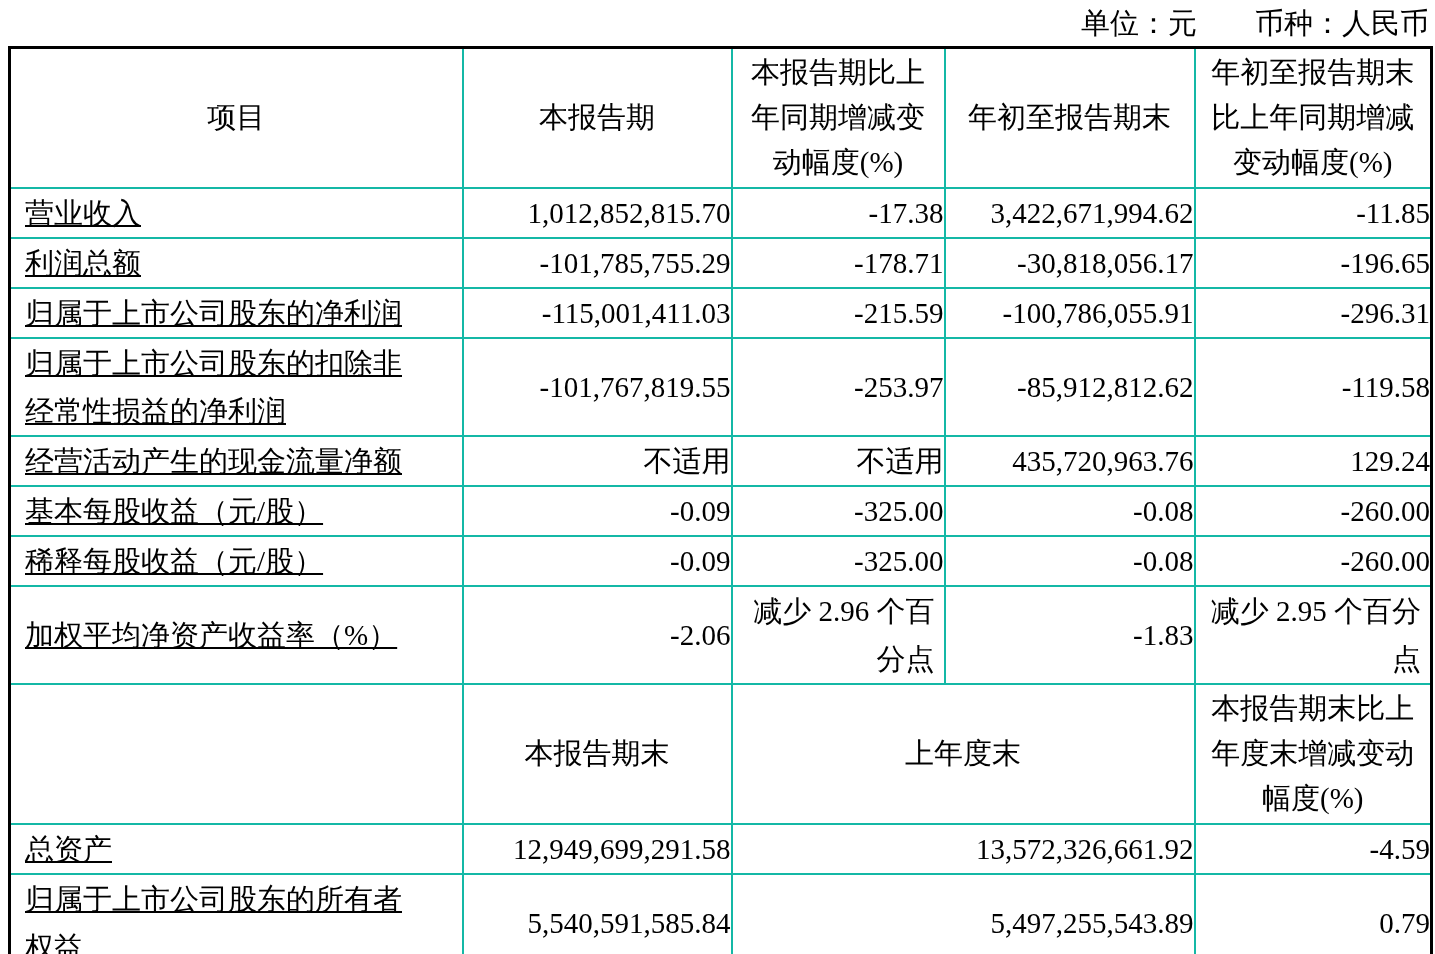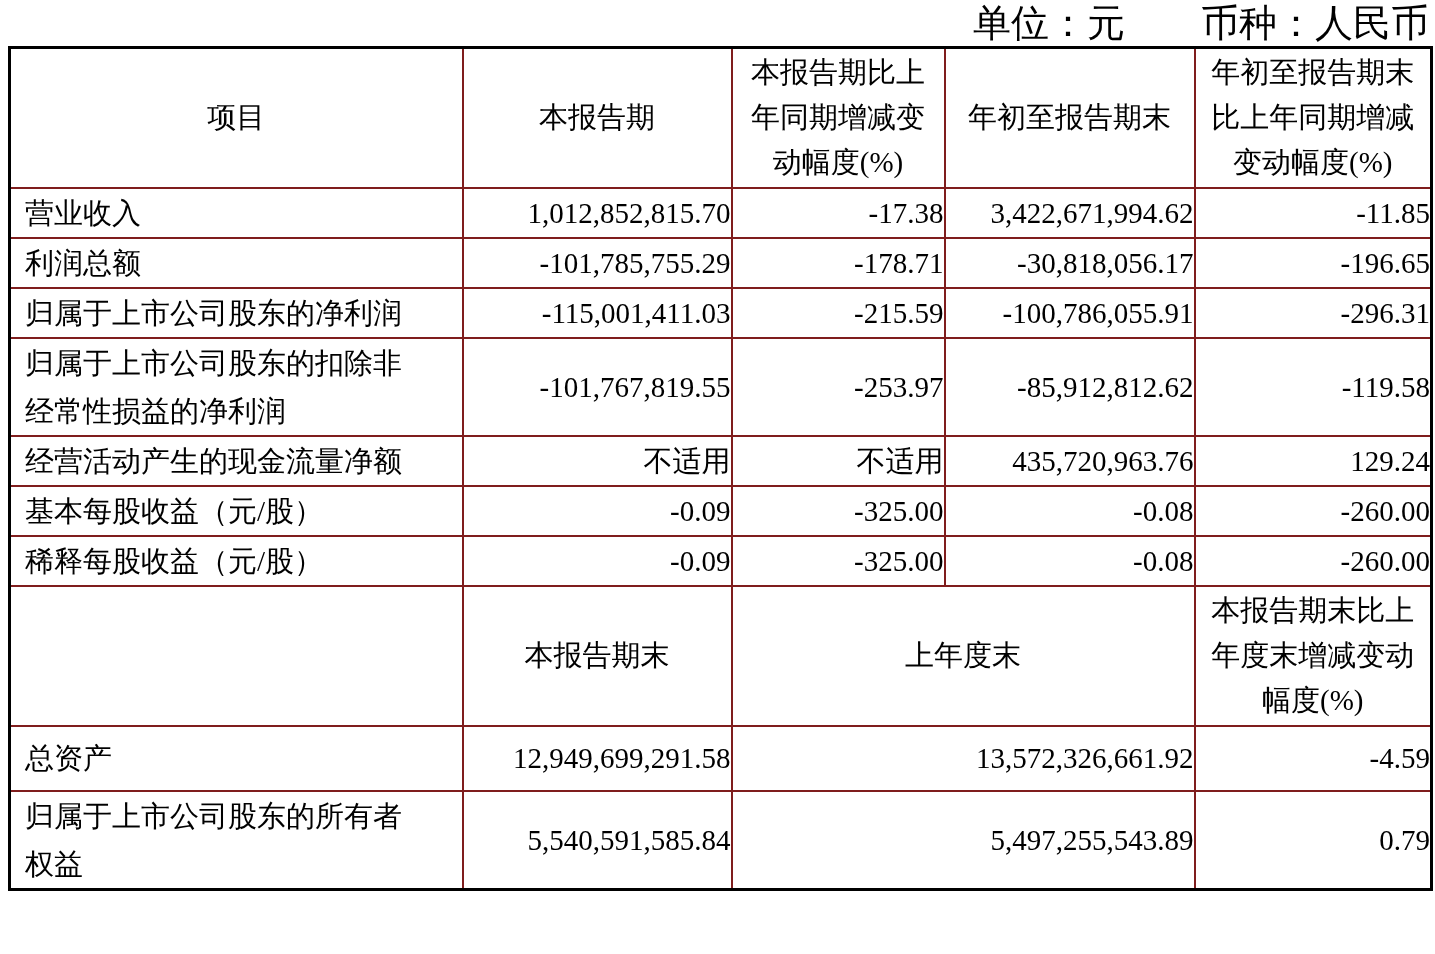--- a/index.html
+++ b/index.html
@@ -4,66 +4,67 @@
 <style>
   html,body{margin:0;padding:0;}
   body{
     width:1435px;height:954px;
     background:#ffffff;color:#000000;
     font-family:"Liberation Serif","DejaVu Serif",serif;
     position:relative;overflow:hidden;
   }
   .unit-line{
     position:absolute;top:5px;right:6px;
-    font-size:38px;line-height:36px;white-space:pre;
+    font-size:29px;line-height:36px;white-space:pre;
   }
   table.fin{
     position:absolute;top:46px;left:8px;
     width:1422px;border-collapse:collapse;table-layout:fixed;
     border:3px solid #000;
   }
   .fin th,.fin td{
-    border:2px solid #7f1d1d;
+    border:2px solid #14b8a6;
     font-size:29px;font-weight:normal;
     vertical-align:middle;
     padding:0;
     overflow:hidden;
   }
   .fin th{
     text-align:center;
     white-space:pre-line;
     line-height:45px;
     padding:0 6px;
   }
   td.lbl{
     text-align:left;
     padding-left:14px;padding-right:6px;
     white-space:pre-line;
     line-height:48px;
+    text-decoration:underline;
   }
   td.num{
     text-align:right;
     padding-right:0;padding-left:4px;
     line-height:48px;
   }
   td.ctr{
     text-align:right;
     line-height:48px;
   }
   td.wr{
     text-align:right;
     white-space:pre-line;
     padding-right:9px;padding-left:4px;
     line-height:48px;
   }
   tr.h140{height:140px;}
   tr.h48{height:48px;}
   tr.h96{height:97px;}
   tr.h98{height:98px;}
-  tr.h53{height:65px;margin-top:29px;}
+  tr.h53{height:50px;margin-top:29px;}
   tr.h90{height:90px;}
 </style>
 </head>
 <body>
 
 <div class="unit-line">单位：元　　币种：人民币</div>
 
 <table class="fin">
   <colgroup>
     <col style="width:453px">
@@ -136,20 +137,29 @@
   </tr>
 
   <tr class="h48">
     <td class="lbl">稀释每股收益（元/股）</td>
     <td class="num">-0.09</td>
     <td class="num">-325.00</td>
     <td class="num">-0.08</td>
     <td class="num">-260.00</td>
   </tr>
 
+  <tr class="h98">
+    <td class="lbl">加权平均净资产收益率（%）</td>
+    <td class="num">-2.06</td>
+    <td class="wr">减少 2.96 个百
+分点</td>
+    <td class="num">-1.83</td>
+    <td class="wr">减少 2.95 个百分
+点</td>
+  </tr>
 
   <tr class="h140">
     <th></th>
     <th>本报告期末</th>
     <th colspan="2">上年度末</th>
     <th>本报告期末比上
 年度末增减变动
 幅度(%)</th>
   </tr>
 

